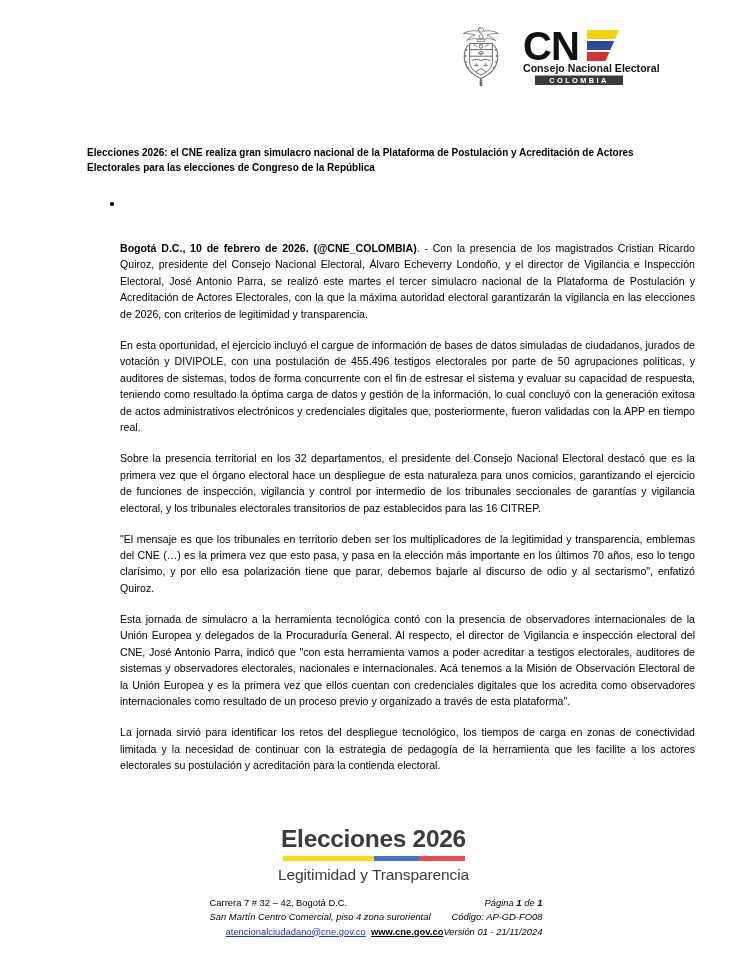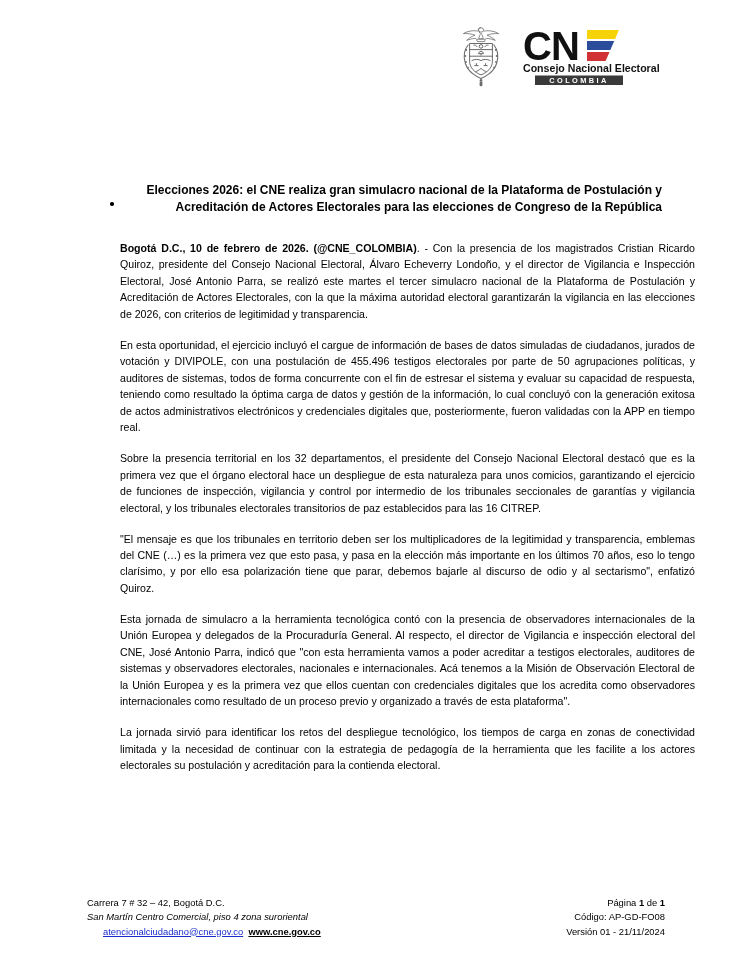--- a/index.html
+++ b/index.html
@@ -48,25 +48,24 @@
   .cne-logo {
     display: block;
   }
 
   
   .doc-title {
     position: absolute;
     top: 146px;
     left: 87px;
     width: 575px;
-    font-size: 12px;
+    font-size: 10px;
     font-weight: bold;
     line-height: 1.45;
-    text-align: right;
-    margin-top: 36px;
+    text-align: left;
   }
 
   
   .bullet-list {
     position: absolute;
     top: 196px;
     left: 87px;
     width: 575px;
     margin: 0;
     padding: 0;
@@ -140,21 +139,21 @@
     letter-spacing: -0.1px;
   }
 
   
   .doc-footer {
     position: absolute;
     top: 896px;
     left: 87px;
     width: 578px;
     display: flex;
-    justify-content: space-between;
+    justify-content: center;
     align-items: flex-start;
   }
   .footer-left {
     font-size: 9.4px;
     line-height: 1.52;
     text-align: left;
   }
   .footer-left .addr-italic { font-style: italic; }
   .footer-links { white-space: nowrap; margin-left: 16px; }
   .footer-email {
@@ -163,20 +162,21 @@
   }
   .footer-web {
     color: #000;
     font-weight: bold;
     text-decoration: underline;
   }
   .footer-right {
     font-size: 9.4px;
     line-height: 1.52;
     text-align: right;
+    font-style: italic;
   }
   .footer-right b { font-weight: bold; }
 </style>
 </head>
 <body>
 
 <div class="page">
 
   <div class="doc-header">
     <div class="header-logos">
@@ -263,20 +263,29 @@
     <p class="para">
       <b>Bogotá D.C., 10 de febrero de 2026. (@CNE_COLOMBIA)</b><span>. - Con la presencia de los magistrados Cristian Ricardo Quiroz, presidente del Consejo Nacional Electoral, Álvaro Echeverry Londoño, y el director de Vigilancia e Inspección Electoral, José Antonio Parra, se realizó este martes el tercer simulacro nacional de la Plataforma de Postulación y Acreditación de Actores Electorales, con la que la máxima autoridad electoral garantizarán la vigilancia en las elecciones de 2026, con criterios de legitimidad y transparencia.</span>
     </p>
     <p class="para">En esta oportunidad, el ejercicio incluyó el cargue de información de bases de datos simuladas de ciudadanos, jurados de votación y DIVIPOLE, con una postulación de 455.496 testigos electorales por parte de 50 agrupaciones políticas, y auditores de sistemas, todos de forma concurrente con el fin de estresar el sistema y evaluar su capacidad de respuesta, teniendo como resultado la óptima carga de datos y gestión de la información, lo cual concluyó con la generación exitosa de actos administrativos electrónicos y credenciales digitales que, posteriormente, fueron validadas con la APP en tiempo real.</p>
     <p class="para">Sobre la presencia territorial en los 32 departamentos, el presidente del Consejo Nacional Electoral destacó que es la primera vez que el órgano electoral hace un despliegue de esta naturaleza para unos comicios, garantizando el ejercicio de funciones de inspección, vigilancia y control por intermedio de los tribunales seccionales de garantías y vigilancia electoral, y los tribunales electorales transitorios de paz establecidos para las 16 CITREP.</p>
     <p class="para">"El mensaje es que los tribunales en territorio deben ser los multiplicadores de la legitimidad y transparencia, emblemas del CNE (…) es la primera vez que esto pasa, y pasa en la elección más importante en los últimos 70 años, eso lo tengo clarísimo, y por ello esa polarización tiene que parar, debemos bajarle al discurso de odio y al sectarismo", enfatizó Quiroz.</p>
     <p class="para">Esta jornada de simulacro a la herramienta tecnológica contó con la presencia de observadores internacionales de la Unión Europea y delegados de la Procuraduría General. Al respecto, el director de Vigilancia e inspección electoral del CNE, José Antonio Parra, indicó que "con esta herramienta vamos a poder acreditar a testigos electorales, auditores de sistemas y observadores electorales, nacionales e internacionales. Acá tenemos a la Misión de Observación Electoral de la Unión Europea y es la primera vez que ellos cuentan con credenciales digitales que los acredita como observadores internacionales como resultado de un proceso previo y organizado a través de esta plataforma".</p>
     <p class="para">La jornada sirvió para identificar los retos del despliegue tecnológico, los tiempos de carga en zonas de conectividad limitada y la necesidad de continuar con la estrategia de pedagogía de la herramienta que les facilite a los actores electorales su postulación y acreditación para la contienda electoral.</p>
   </div>
 
+  <div class="footer-brand">
+    <div class="brand-title">Elecciones 2026</div>
+    <div class="brand-rule">
+      <i class="rule-yellow" style="background:#F9DC14"></i>
+      <i class="rule-blue" style="background:#4273C8"></i>
+      <i class="rule-red" style="background:#F0474C"></i>
+    </div>
+    <div class="brand-sub">Legitimidad y Transparencia</div>
+  </div>
 
   <div class="doc-footer">
     <div class="footer-left">
       <div>Carrera 7 # 32 – 42, Bogotá D.C.</div>
       <div class="addr-italic">San Martín Centro Comercial, piso 4 zona suroriental</div>
       <div class="footer-links">
         <a class="footer-email" href="#">atencionalciudadano@cne.gov.co</a><span>&nbsp; </span><a class="footer-web" href="#">www.cne.gov.co</a>
       </div>
     </div>
     <div class="footer-right">

